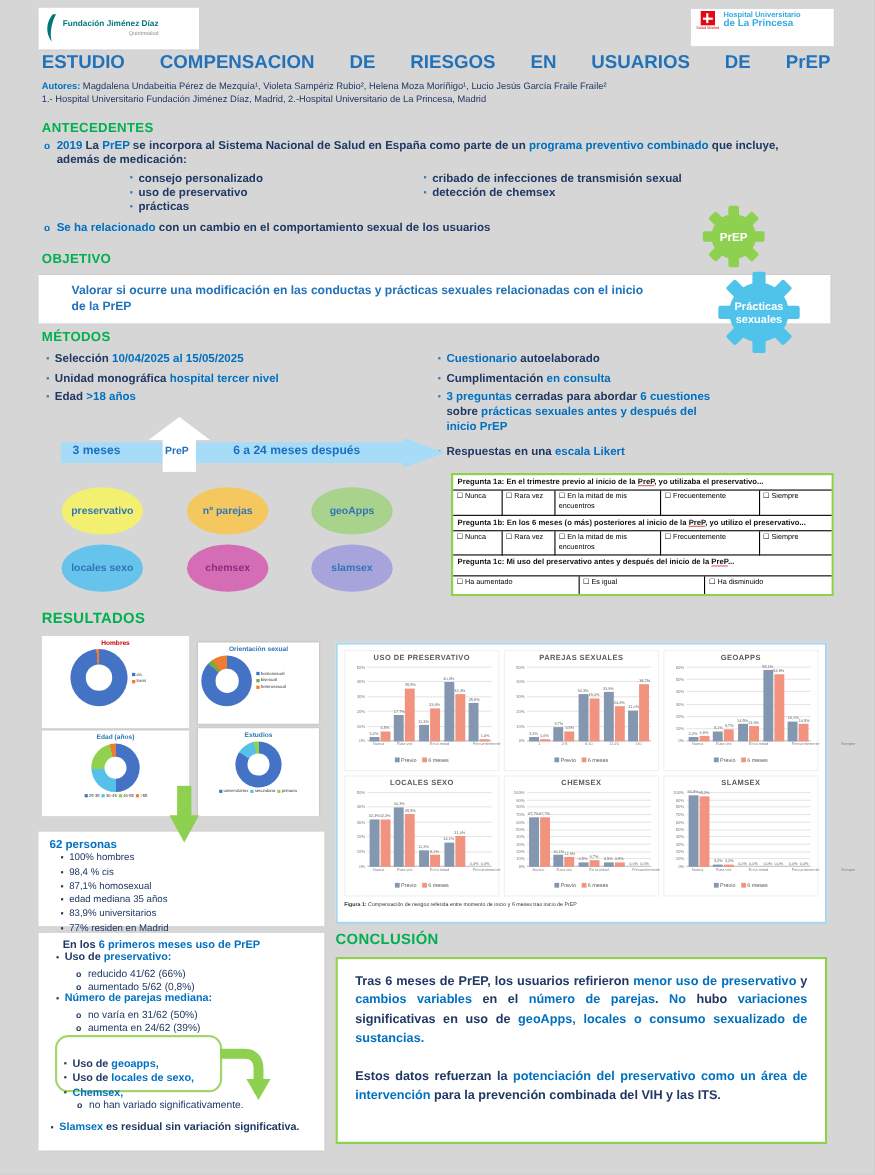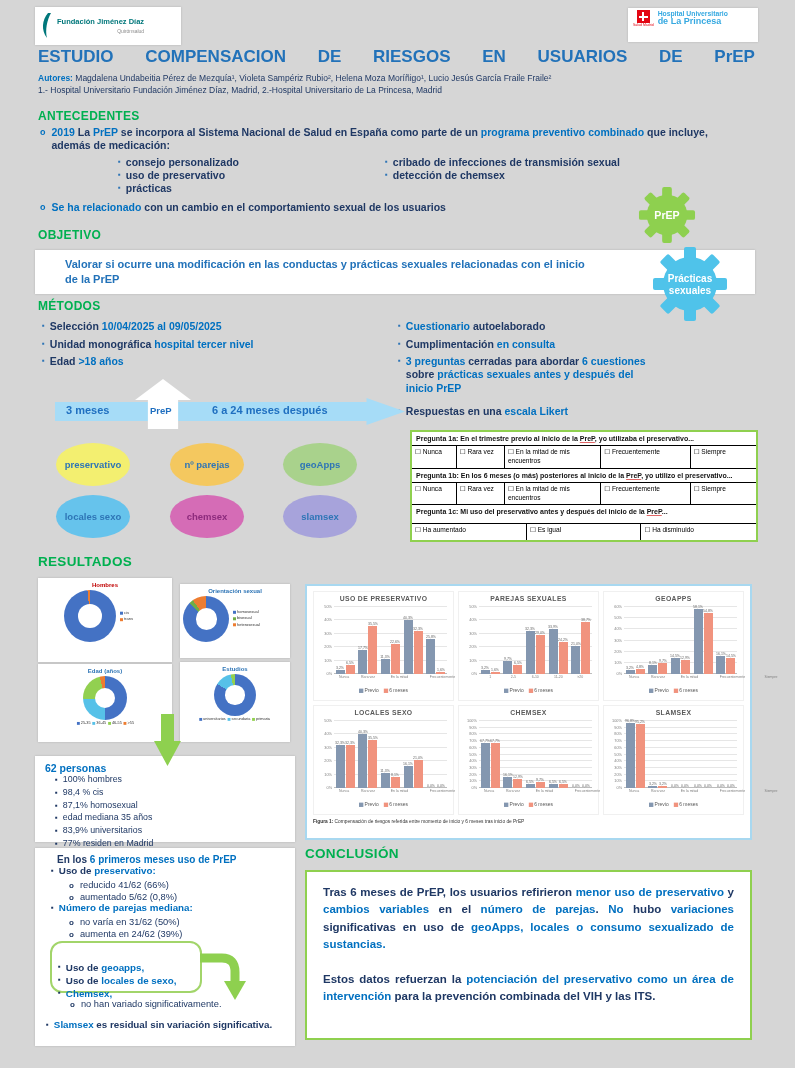--- a/index.html
+++ b/index.html
@@ -223,21 +223,21 @@
       <rect x="32" y="1" width="12" height="74" rx="2" transform="rotate(135 38 38)"></rect>
       <circle cx="38" cy="38" r="27"></circle>
     </g>
     <text x="38" y="36" text-anchor="middle" font-size="10" font-weight="bold" fill="#ffffff">Prácticas</text>
     <text x="38" y="48" text-anchor="middle" font-size="10" font-weight="bold" fill="#ffffff">sexuales</text>
   </svg>
 
   <div class="abs heading" style="left:38px;top:299px;font-size:12px">MÉTODOS</div>
   <div class="abs mcol" style="left:42px;top:320px;width:340px">
     <div class="sq">
-        <span><span class="seg-d">Selección </span><span class="seg-b">10/04/2025 al 09/05/2025</span></span>
+        <span><span class="seg-d">Selección </span><span class="seg-b">10/04/2025 al 15/05/2025</span></span>
       </div>
     <div class="sq">
         <span><span class="seg-d">Unidad monográfica </span><span class="seg-b">hospital tercer nivel</span></span>
       </div>
     <div class="sq">
         <span><span class="seg-d">Edad </span><span class="seg-b">&gt;18 años</span></span>
       </div>
   </div>
   <div class="abs mcol" style="left:398px;top:320px;width:255px">
     <div class="sq">

